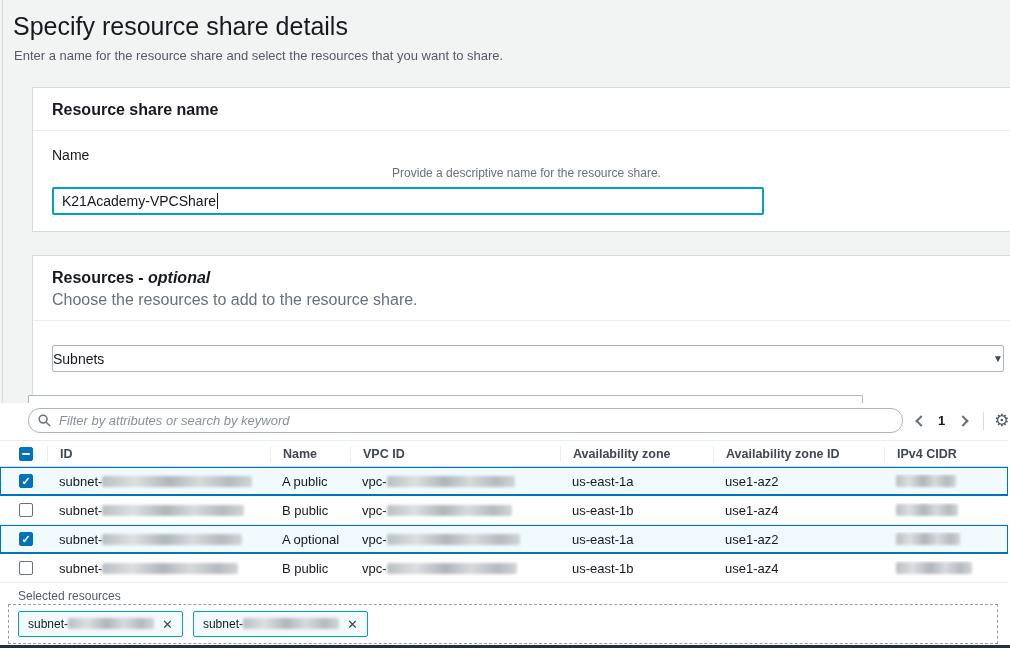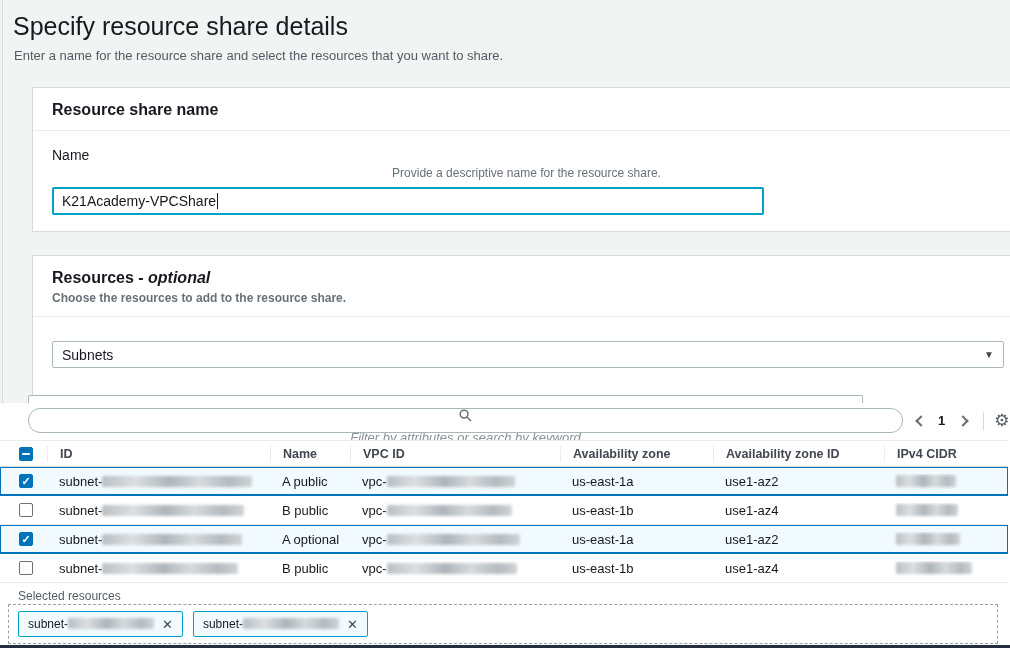--- a/index.html
+++ b/index.html
@@ -13,54 +13,54 @@
   }
   .page-left-border { position:absolute; left:2px; top:0; bottom:0; width:1px; background:#d5dbdb; z-index:0; }
 
   .page-title { position:absolute; left:13px; top:12px; font-size:25px; font-weight:400; color:#16191f; }
   .page-subtitle { position:absolute; left:14px; top:48px; font-size:13px; color:#545b64;text-align:right; }
 
   .panel { position:absolute; background:#fff; border:1px solid #d5dbdb; z-index:1;margin-left:24px; }
   .panel-header { padding:13px 19px 11px; border-bottom:1px solid #eaeded; }
   .panel-title { font-size:16px; font-weight:700; color:#16191f; }
   .panel-title .opt { font-style:italic; }
-  .panel-desc { margin-top:4px; font-size:12px; color:#687078;font-weight:bold; }
+  .panel-desc { margin-top:4px; font-size:16px; color:#687078; }
   .panel-body { padding:16px 19px; }
 
   #name-panel { left:8px; top:87px; width:989px; height:145px; }
   .field-label { font-size:14px; color:#16191f; }
   .field-help { margin-top:3px; font-size:12px; color:#687078;text-align:center; }
   .text-input {
     margin-top:7px; width:712px; height:28px;
     border:2px solid #00a1c9; border-radius:2px; background:#fff;
     display:flex; align-items:center; padding:0 8px; font-size:14px; color:#16191f;
   }
   .caret-bar { display:inline-block; width:1px; height:16px; background:#16191f; margin-left:1px; }
 
   #resources-panel { left:8px; top:255px; width:989px; height:392px; }
   .select-box {
     margin-top:8px; width:952px; height:27px;
     border:1px solid #aab7b8; border-radius:2px; background:#fff;
-    display:flex; align-items:center; padding:0 9px; font-size:14px; color:#16191f; cursor:pointer;
+    display:flex; align-items:center; padding:0 0; font-size:14px; color:#16191f; cursor:pointer;
   }
   .select-caret { margin-left:auto; font-size:10px; color:#414750; }
 
   .partial-input {
     position:absolute; left:28px; top:395px; width:835px; height:14px;
     background:#fff; border:1px solid #aab7b8; border-bottom:none;
     border-radius:2px 2px 0 0; z-index:2;
   }
 
   
   .table-widget { position:absolute; left:0; top:403px; width:1008px; height:242px; background:#fff; z-index:3; }
 
   .filter-input {
     position:absolute; left:28px; top:5px; width:875px; height:25px;
     border:1px solid #aab7b8; border-radius:12px; background:#fff;
-    display:flex; align-items:center; gap:8px; padding:0 9px;flex-direction:column;
+    display:flex; align-items:center; gap:8px; padding:0 9px;
   }
   .filter-placeholder { font-size:13px; font-style:italic; color:#879196; }
   .search-icon svg { display:block; }
 
   .pager { position:absolute; left:908px; top:5px; height:25px; display:flex; align-items:center; }
   .chev { width:22px; height:22px; display:flex; align-items:center; justify-content:center; cursor:pointer; }
   .chev span { display:block; width:8px; height:8px; border-left:2px solid #687078; border-bottom:2px solid #687078; }
   .chev.left span  { transform: rotate(45deg); margin-left:3px; }
   .chev.right span { transform: rotate(-135deg); margin-right:3px; }
   .page-num { font-size:13px; font-weight:700; color:#16191f; padding:0 8px; }

